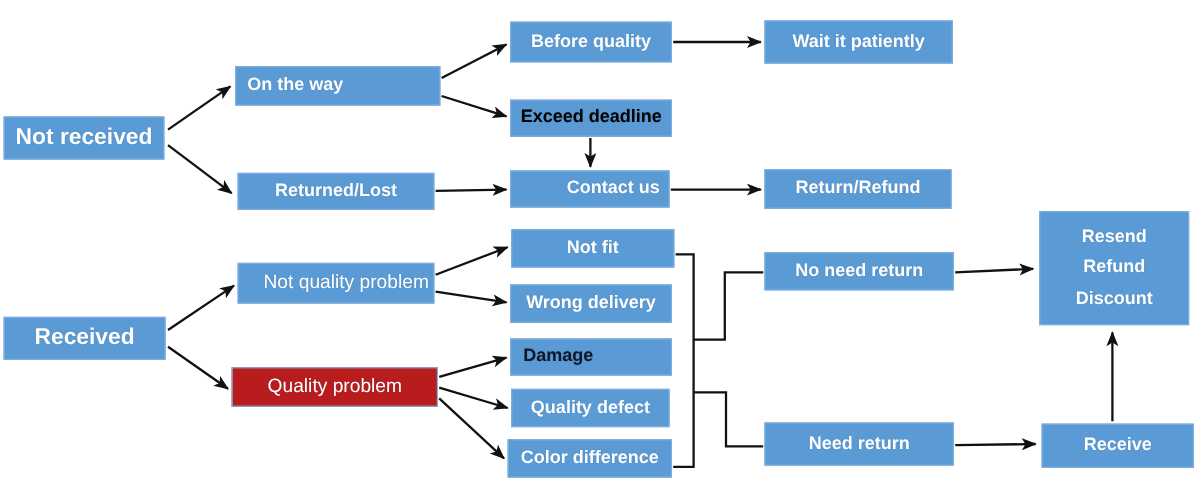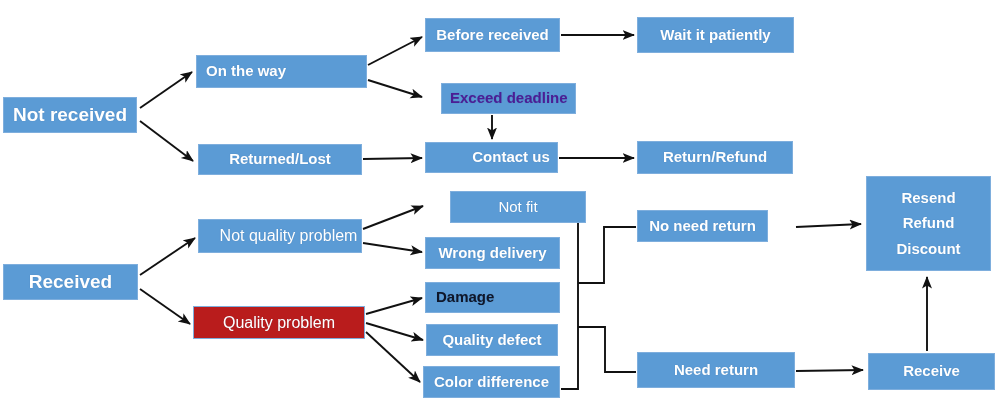--- a/index.html
+++ b/index.html
@@ -72,35 +72,35 @@
         <polyline points="578,283 604,283 604,227 636,227" fill="none" stroke="#111111" stroke-width="1.9"></polyline>
         <polyline points="578,327 605,327 605,372 636,372" fill="none" stroke="#111111" stroke-width="1.9"></polyline>
         <polyline points="796,227 861,224" fill="none" stroke="#111111" stroke-width="1.9" marker-end="url(#arrowhead)"></polyline>
         <polyline points="796,371 863,370" fill="none" stroke="#111111" stroke-width="1.9" marker-end="url(#arrowhead)"></polyline>
         <polyline points="927,351 927,277" fill="none" stroke="#111111" stroke-width="1.9" marker-end="url(#arrowhead)"></polyline>
       </g>
   </svg>
   <div id="node-layer">
       <div class="node" style="left: 3px; top: 97px; width: 134px; height: 36px; font-size: 19px; font-weight: bold; background: rgb(91, 155, 213); border: 1px solid rgb(126, 174, 221); color: rgb(255, 255, 255);">Not received</div>
       <div class="node align-left" style="left: 196px; top: 55px; width: 171px; height: 33px; font-size: 15px; font-weight: bold; background: rgb(91, 155, 213); border: 1px solid rgb(126, 174, 221); color: rgb(255, 255, 255); padding-left: 9px;">On the way</div>
-      <div class="node" style="left: 425px; top: 18px; width: 135px; height: 34px; font-size: 15px; font-weight: bold; background: rgb(91, 155, 213); border: 1px solid rgb(126, 174, 221); color: rgb(255, 255, 255);">Before received</div>
+      <div class="node" style="left: 425px; top: 18px; width: 135px; height: 34px; font-size: 15px; font-weight: bold; background: rgb(91, 155, 213); border: 1px solid rgb(126, 174, 221); color: rgb(255, 255, 255);">Before quality</div>
       <div class="node" style="left: 637px; top: 17px; width: 157px; height: 36px; font-size: 15px; font-weight: bold; background: rgb(91, 155, 213); border: 1px solid rgb(126, 174, 221); color: rgb(255, 255, 255);">Wait it patiently</div>
-      <div class="node align-left" style="left: 425px; top: 83px; width: 135px; height: 31px; font-size: 15px; font-weight: bold; background: rgb(91, 155, 213); border: 1px solid rgb(126, 174, 221); color: #4c1d95; padding-left: 8px; margin-left: 16px;">Exceed deadline</div>
+      <div class="node align-left" style="left: 425px; top: 83px; width: 135px; height: 31px; font-size: 15px; font-weight: bold; background: rgb(91, 155, 213); border: 1px solid rgb(126, 174, 221); color: #000000; padding-left: 8px;">Exceed deadline</div>
       <div class="node" style="left: 198px; top: 144px; width: 164px; height: 31px; font-size: 15px; font-weight: bold; background: rgb(91, 155, 213); border: 1px solid rgb(126, 174, 221); color: rgb(255, 255, 255);">Returned/Lost</div>
       <div class="node" style="left: 425px; top: 142px; width: 133px; height: 31px; font-size: 15px; font-weight: bold; background: rgb(91, 155, 213); border: 1px solid rgb(126, 174, 221); color: rgb(255, 255, 255); padding-left: 39px;">Contact us</div>
       <div class="node" style="left: 637px; top: 141px; width: 156px; height: 33px; font-size: 15px; font-weight: bold; background: rgb(91, 155, 213); border: 1px solid rgb(126, 174, 221); color: rgb(255, 255, 255);">Return/Refund</div>
-      <div class="node" style="left: 450px; top: 191px; width: 136px; height: 32px; font-size: 15px; font-weight: normal; background: rgb(91, 155, 213); border: 1px solid rgb(126, 174, 221); color: rgb(255, 255, 255);">Not fit</div>
+      <div class="node" style="left: 426px; top: 191px; width: 136px; height: 32px; font-size: 15px; font-weight: bold; background: rgb(91, 155, 213); border: 1px solid rgb(126, 174, 221); color: rgb(255, 255, 255);">Not fit</div>
       <div class="node" style="left: 198px; top: 219px; width: 164px; height: 34px; font-size: 16px; font-weight: normal; background: rgb(91, 155, 213); border: 1px solid rgb(126, 174, 221); color: rgb(255, 255, 255); padding-left: 17px;">Not quality problem</div>
       <div class="node" style="left: 425px; top: 237px; width: 135px; height: 32px; font-size: 15px; font-weight: bold; background: rgb(91, 155, 213); border: 1px solid rgb(126, 174, 221); color: rgb(255, 255, 255);">Wrong delivery</div>
       <div class="node" style="left: 3px; top: 264px; width: 135px; height: 36px; font-size: 19px; font-weight: bold; background: rgb(91, 155, 213); border: 1px solid rgb(126, 174, 221); color: rgb(255, 255, 255);">Received</div>
       <div class="node align-left" style="left: 425px; top: 282px; width: 135px; height: 31px; font-size: 15px; font-weight: bold; background: rgb(91, 155, 213); border: 1px solid rgb(126, 174, 221); color: #0f172a; padding-left: 10px;">Damage</div>
       <div class="node" style="left: 193px; top: 306px; width: 172px; height: 33px; font-size: 16px; font-weight: normal; background: #b91c1c; border: 1px solid rgb(126, 174, 221); color: rgb(255, 255, 255);">Quality problem</div>
       <div class="node" style="left: 426px; top: 324px; width: 132px; height: 32px; font-size: 15px; font-weight: bold; background: rgb(91, 155, 213); border: 1px solid rgb(126, 174, 221); color: rgb(255, 255, 255);">Quality defect</div>
       <div class="node" style="left: 423px; top: 366px; width: 137px; height: 32px; font-size: 15px; font-weight: bold; background: rgb(91, 155, 213); border: 1px solid rgb(126, 174, 221); color: rgb(255, 255, 255);">Color difference</div>
-      <div class="node" style="left: 637px; top: 210px; width: 131px; height: 32px; font-size: 15px; font-weight: bold; background: rgb(91, 155, 213); border: 1px solid rgb(126, 174, 221); color: rgb(255, 255, 255);">No need return</div>
+      <div class="node" style="left: 637px; top: 210px; width: 158px; height: 32px; font-size: 15px; font-weight: bold; background: rgb(91, 155, 213); border: 1px solid rgb(126, 174, 221); color: rgb(255, 255, 255);">No need return</div>
       <div class="node" style="left: 637px; top: 352px; width: 158px; height: 36px; font-size: 15px; font-weight: bold; background: rgb(91, 155, 213); border: 1px solid rgb(126, 174, 221); color: rgb(255, 255, 255);">Need return</div>
       <div class="node multiline" style="left: 866px; top: 176px; width: 125px; height: 95px; font-size: 15px; font-weight: bold; background: rgb(91, 155, 213); border: 1px solid rgb(126, 174, 221); color: rgb(255, 255, 255);">
         <div>Resend</div>
         <div>Refund</div>
         <div>Discount</div>
       </div>
       <div class="node" style="left: 868px; top: 353px; width: 127px; height: 37px; font-size: 15px; font-weight: bold; background: rgb(91, 155, 213); border: 1px solid rgb(126, 174, 221); color: rgb(255, 255, 255);">Receive</div>
     </div>
 </div>
 

